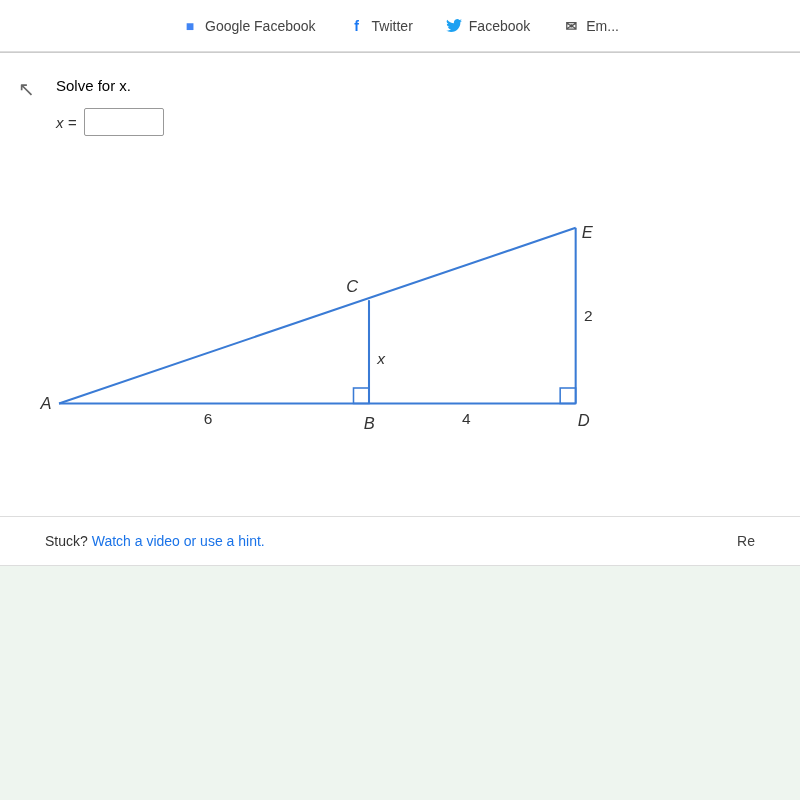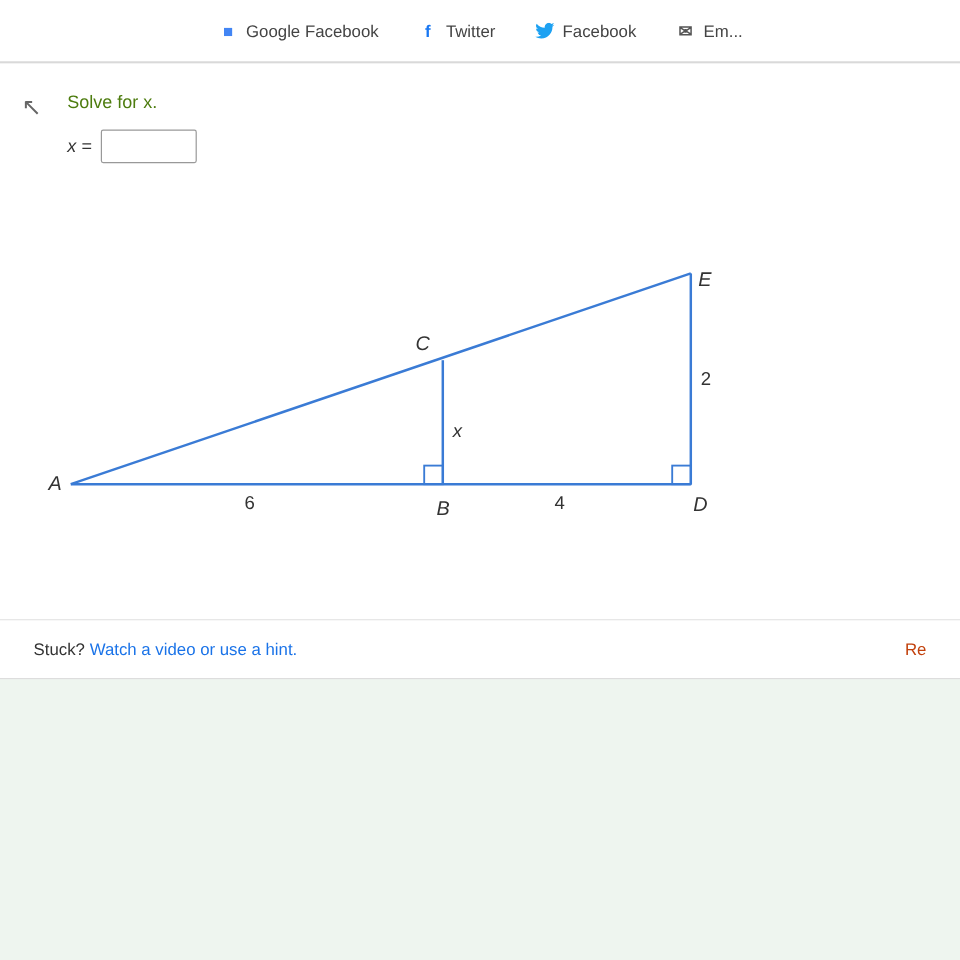--- a/index.html
+++ b/index.html
@@ -62,21 +62,21 @@
     .cursor-area {
       position: absolute;
       top: 24px;
       left: 18px;
       color: #666;
       font-size: 18px;
     }
 
     .solve-label {
       font-size: 15px;
-      color: #4d7c0f;
+      color: #000000;
       margin-left: 28px;
       margin-bottom: 14px;
     }
 
     .x-input-row {
       display: flex;
       align-items: center;
       gap: 8px;
       margin-left: 28px;
       margin-bottom: 20px;
@@ -117,21 +117,21 @@
 
     
     .divider {
       height: 1px;
       background: #ddd;
       margin: 0;
     }
 
     
     .hint-area {
-      padding: 16px 28px;
+      padding: 16px 45px;
       background: #fff;
       display: flex;
       align-items: flex-end;
       justify-content: space-between;
     }
 
     .hint-text {
       font-size: 14px;
       color: #333;
     }
@@ -234,18 +234,18 @@
   </div>
 </div>
 
 <div class="divider"></div>
 
 <div class="hint-area">
   <div class="hint-text">
     <span>Stuck?</span>
     <a class="hint-link">Watch a video or use a hint.</a>
   </div>
-  <span style="font-size:14px; color:#c2410c;">Re</span>
+  <span style="font-size:14px; color:#404040;">Re</span>
 </div>
 
 <div class="divider"></div>
 
 <div class="bottom-area"></div>
 
 </body></html>

